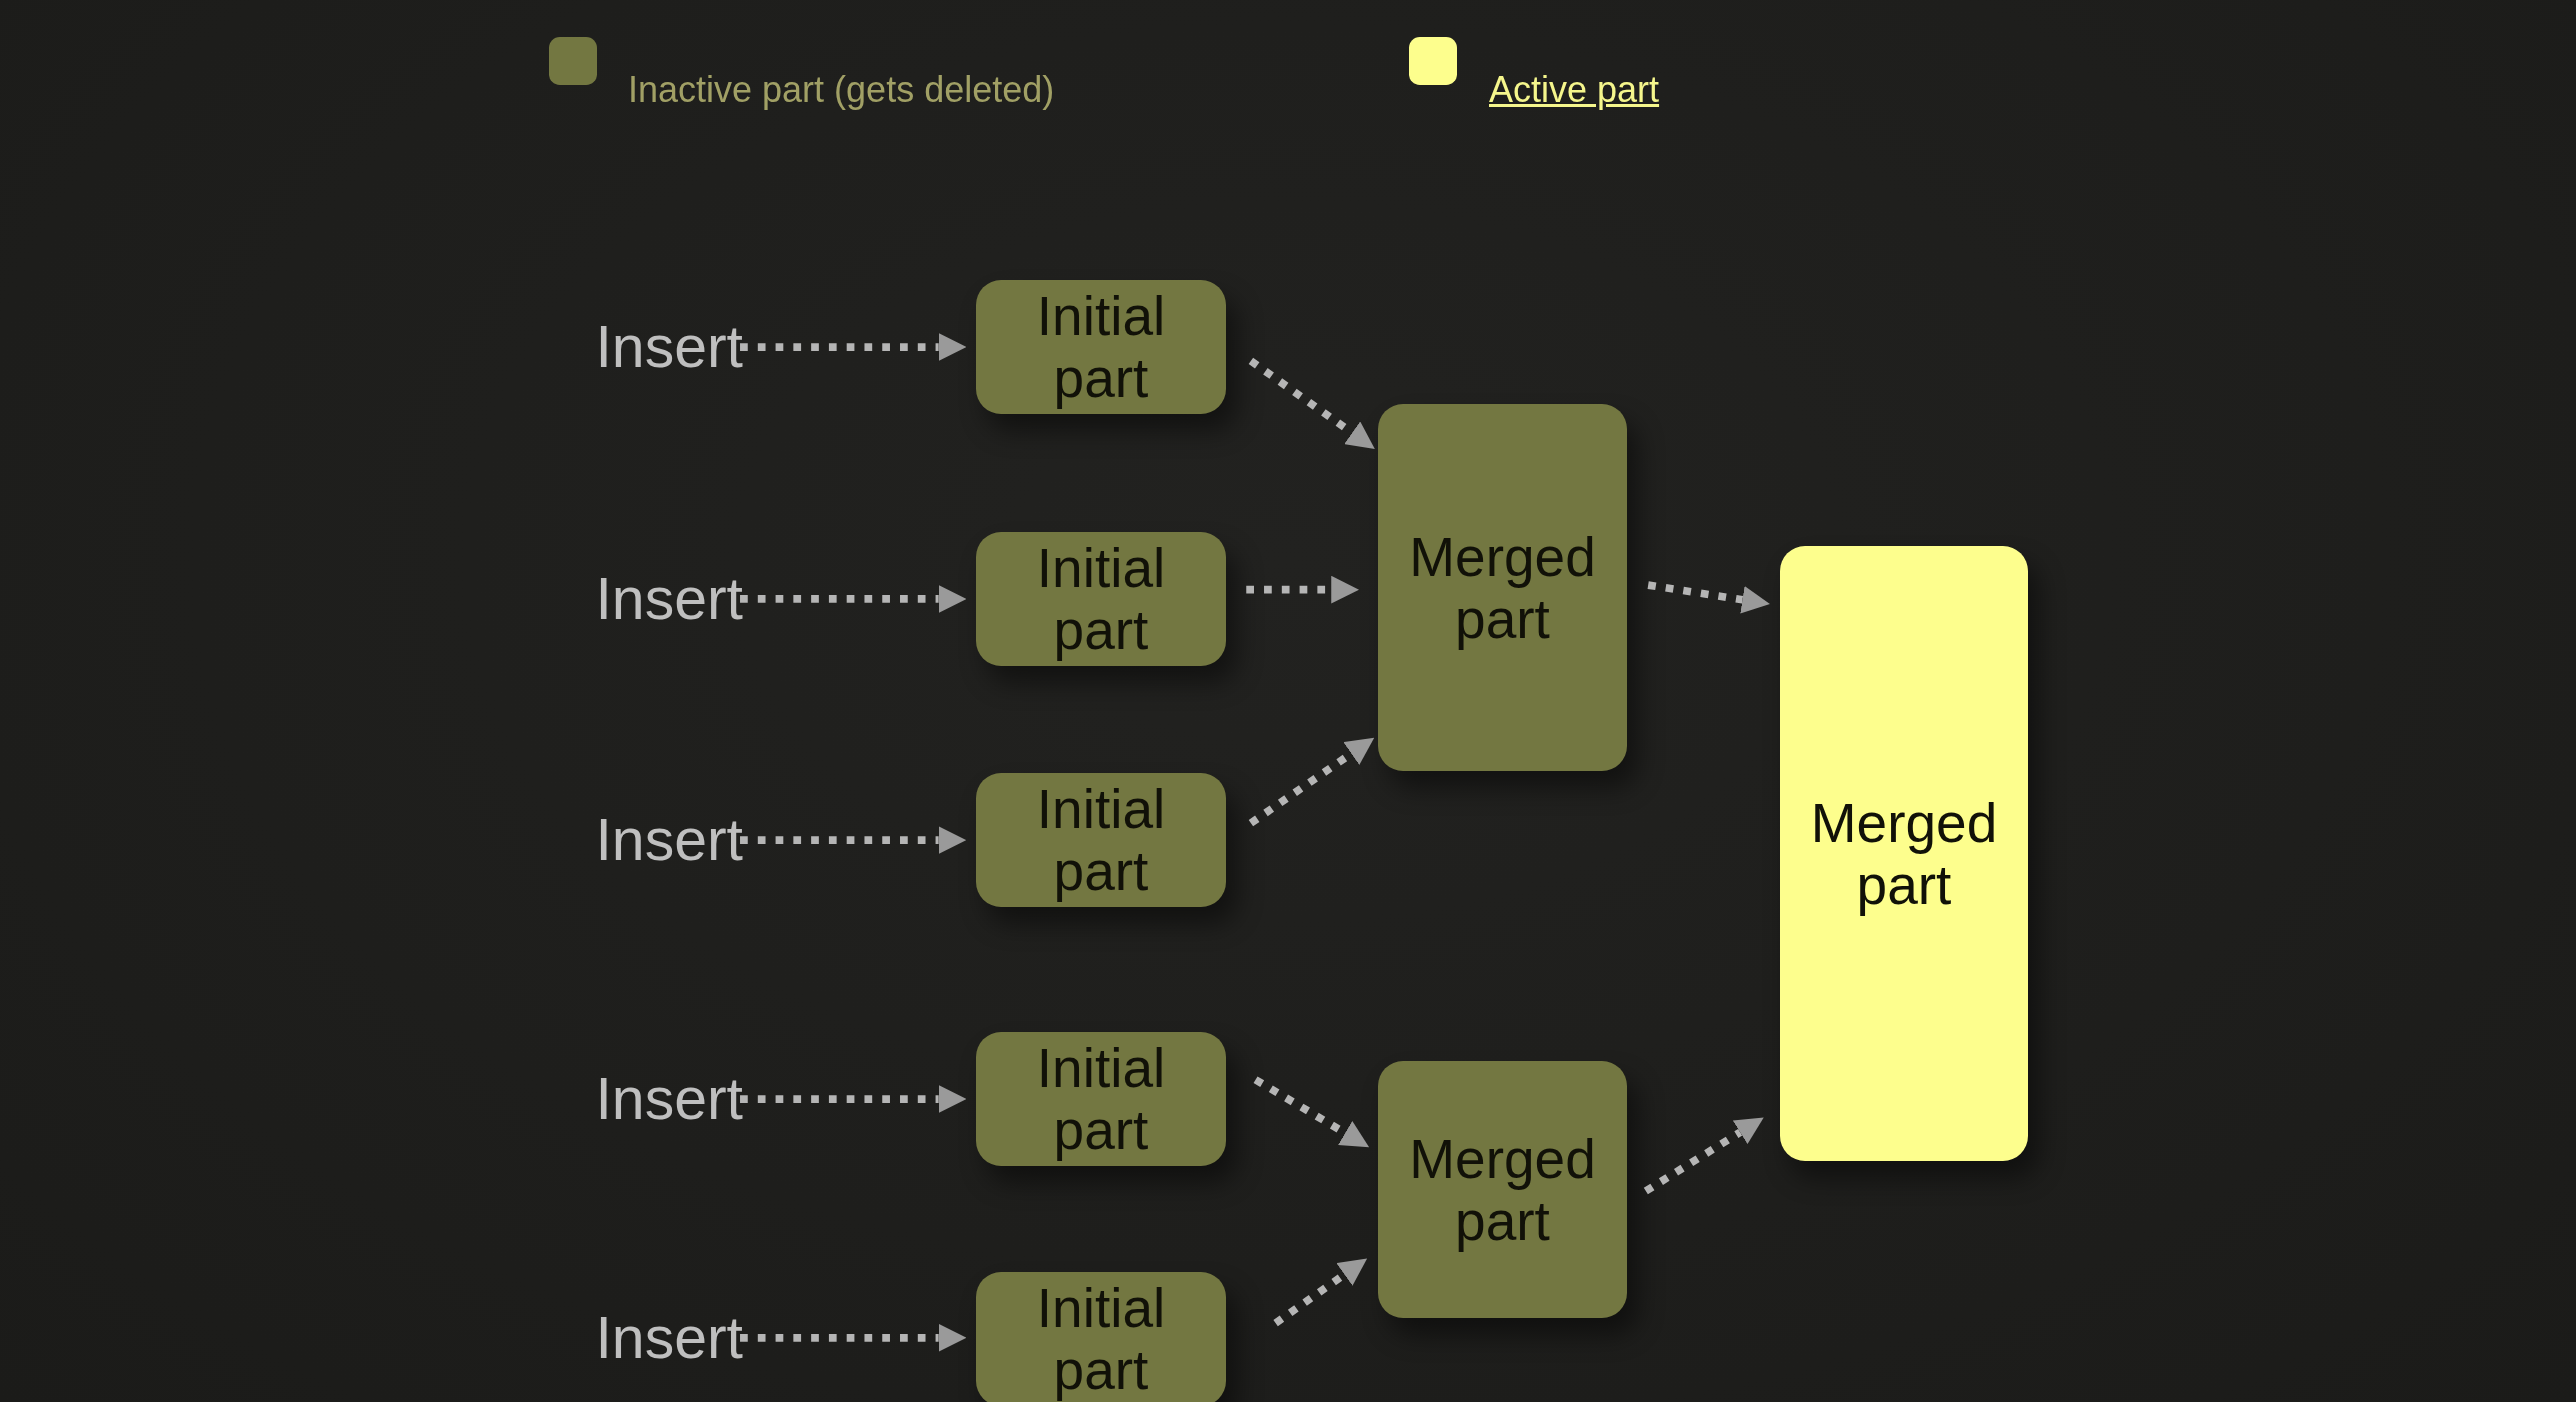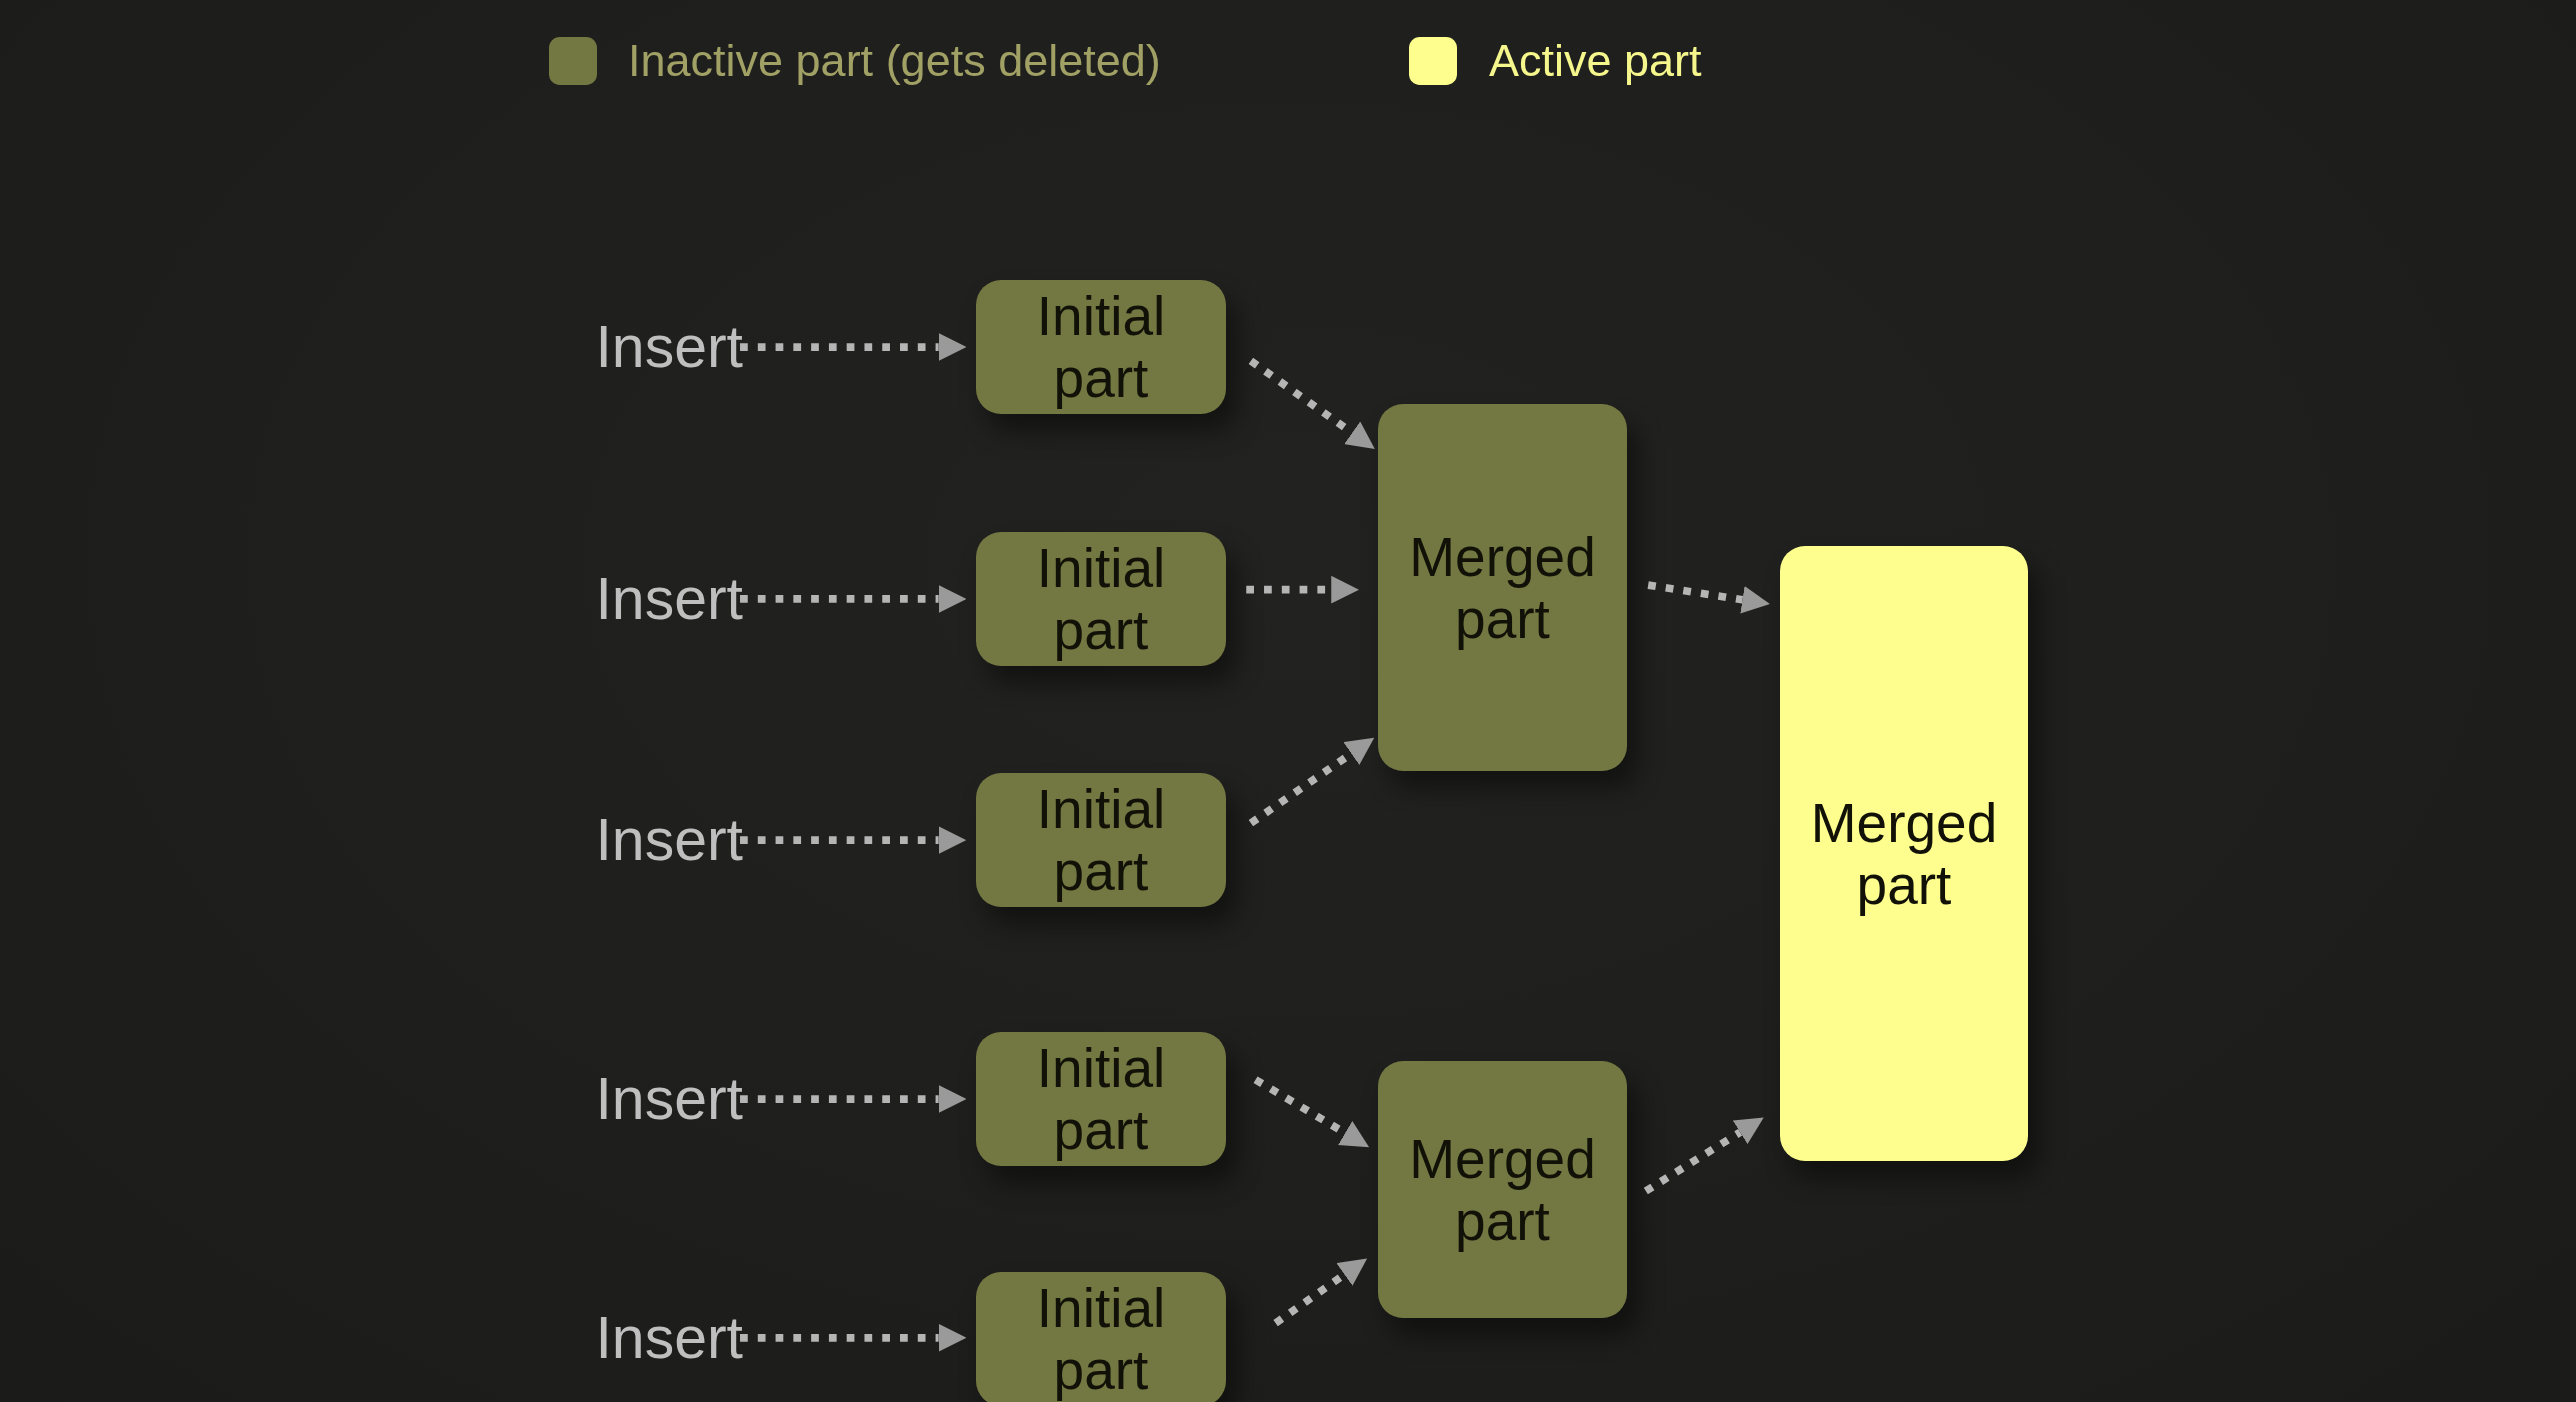--- a/index.html
+++ b/index.html
@@ -18,23 +18,24 @@
   .abs { position: absolute; }
 
   
   .legend-swatch {
     width: 48px; height: 48px;
     border-radius: 10.8px;
   }
   .legend-swatch.inactive { background: #737741; }
   .legend-swatch.active   { background: #fdfe8d; }
   .legend-label {
-    font-size: 45px;
+    font-size: 36px;
     line-height: 48px;
     white-space: nowrap;
+    margin-top: 29px;
   }
   .legend-label.inactive { color: #a1a065; }
   .legend-label.active   { color: #f5f68c; }
 
   
   .insert-label {
     left: 557px;
     width: 186px;
     height: 85px;
     line-height: 85px;
@@ -67,21 +68,21 @@
 </style>
 </head>
 <body>
 
 <div class="canvas">
 
   <div class="abs legend-swatch inactive" style="left:549px; top:37px;"></div>
   <div class="abs legend-label inactive" style="left:628px; top:37px;">Inactive part (gets deleted)</div>
 
   <div class="abs legend-swatch active" style="left:1409px; top:37px;"></div>
-  <div class="abs legend-label active" style="left:1489px; top:37px;">Active part</div>
+  <div class="abs legend-label active" style="left:1489px; top:37px;text-decoration:underline;">Active part</div>
 
   <div class="abs insert-label" style="top:305px;">Insert</div>
   <div class="abs insert-label" style="top:557px;">Insert</div>
   <div class="abs insert-label" style="top:798px;">Insert</div>
   <div class="abs insert-label" style="top:1057px;">Insert</div>
   <div class="abs insert-label" style="top:1296px;">Insert</div>
 
   <div class="abs part-box inactive initial-box" style="top:280px;">
     <span class="lbl">Initial part</span>
   </div>

